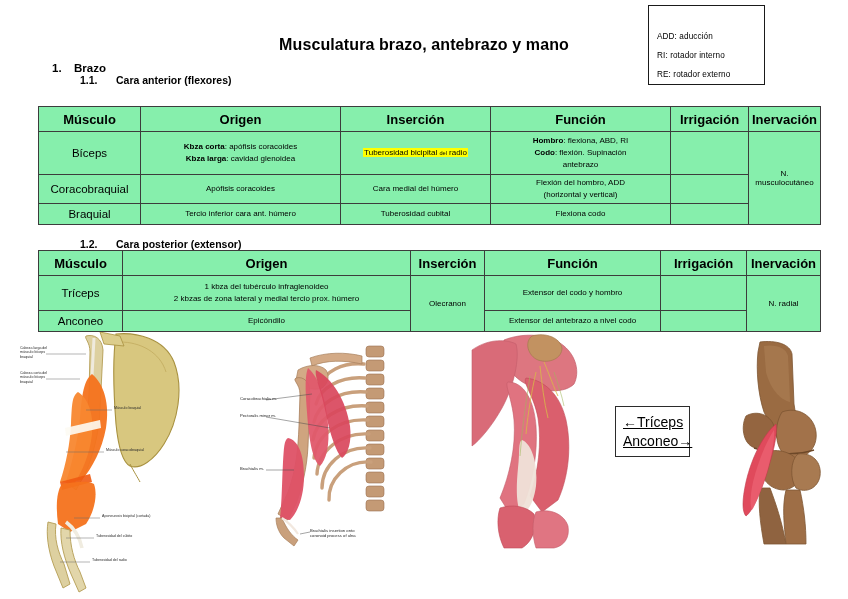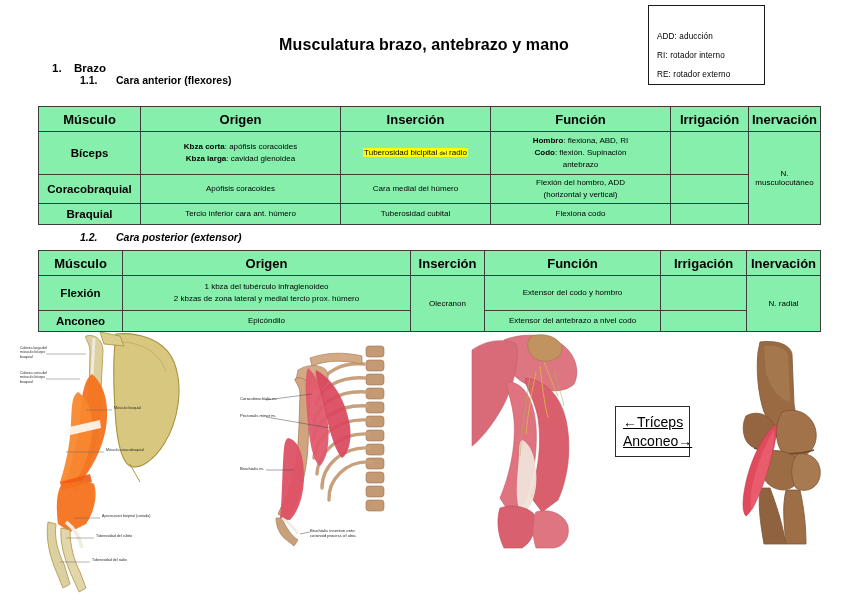--- a/index.html
+++ b/index.html
@@ -21,38 +21,38 @@
   
   .doc-title{
     position:absolute;left:0;top:36px;width:848px;text-align:center;
     font-size:16px;font-weight:bold;letter-spacing:.1px;
   }
   .h1{position:absolute;left:52px;top:62px;font-size:11.5px;font-weight:bold;}
   .h1 .num{display:inline-block;width:22px;}
   .h2{position:absolute;left:80px;font-size:10.5px;font-weight:bold;}
   .h2 .num{display:inline-block;width:36px;}
   #h2-a{top:74px;}
-  #h2-b{top:231px;font-style:italic;}
+  #h2-b{top:238px;}
 
   
   table{
     position:absolute;border-collapse:collapse;background:#86efac;
     table-layout:fixed;
   }
   table.t1{left:38px;top:106px;width:782px;}
   table.t2{left:38px;top:250px;width:782px;}
   td,th{
     border:1px solid #3c3c3c;
     text-align:center;vertical-align:middle;
     padding:1px 2px;font-weight:normal;
   }
   thead th{
     font-size:13px;font-weight:bold;height:22px;padding:1px 2px;
   }
-  .muscle-cell{font-size:11.5px;font-weight:bold;margin-left:16px;}
+  .muscle-cell{font-size:11.5px;font-weight:normal;margin-left:16px;}
   .body-cell{font-size:8px;line-height:12px;}
   .body-cell b{font-weight:bold;}
   .hl{background:#ffff00;padding:0 1px;}
   .tiny{font-size:5.6px;vertical-align:baseline;}
   .nerve-cell{font-size:8px;}
 
   
   .r-biceps td{height:40px;}
   .r-coraco td{height:26px;}
   .r-braq td{height:18px;}
@@ -180,21 +180,21 @@
         <th>Músculo</th>
         <th>Origen</th>
         <th>Inserción</th>
         <th>Función</th>
         <th>Irrigación</th>
         <th>Inervación</th>
       </tr>
     </thead>
     <tbody>
       <tr class="r-tri">
-        <td class="muscle-cell">Flexión</td>
+        <td class="muscle-cell">Tríceps</td>
         <td class="body-cell">
           <span>1 kbza del tubérculo infraglenoideo</span><br>
           <span>2 kbzas de zona lateral y medial tercio prox. húmero</span>
         </td>
         <td class="body-cell" rowspan="2">Olecranon</td>
         <td class="body-cell">Extensor del codo y hombro</td>
         <td class="body-cell"></td>
         <td class="nerve-cell" rowspan="2">N. radial</td>
       </tr>
       <tr class="r-anc">

